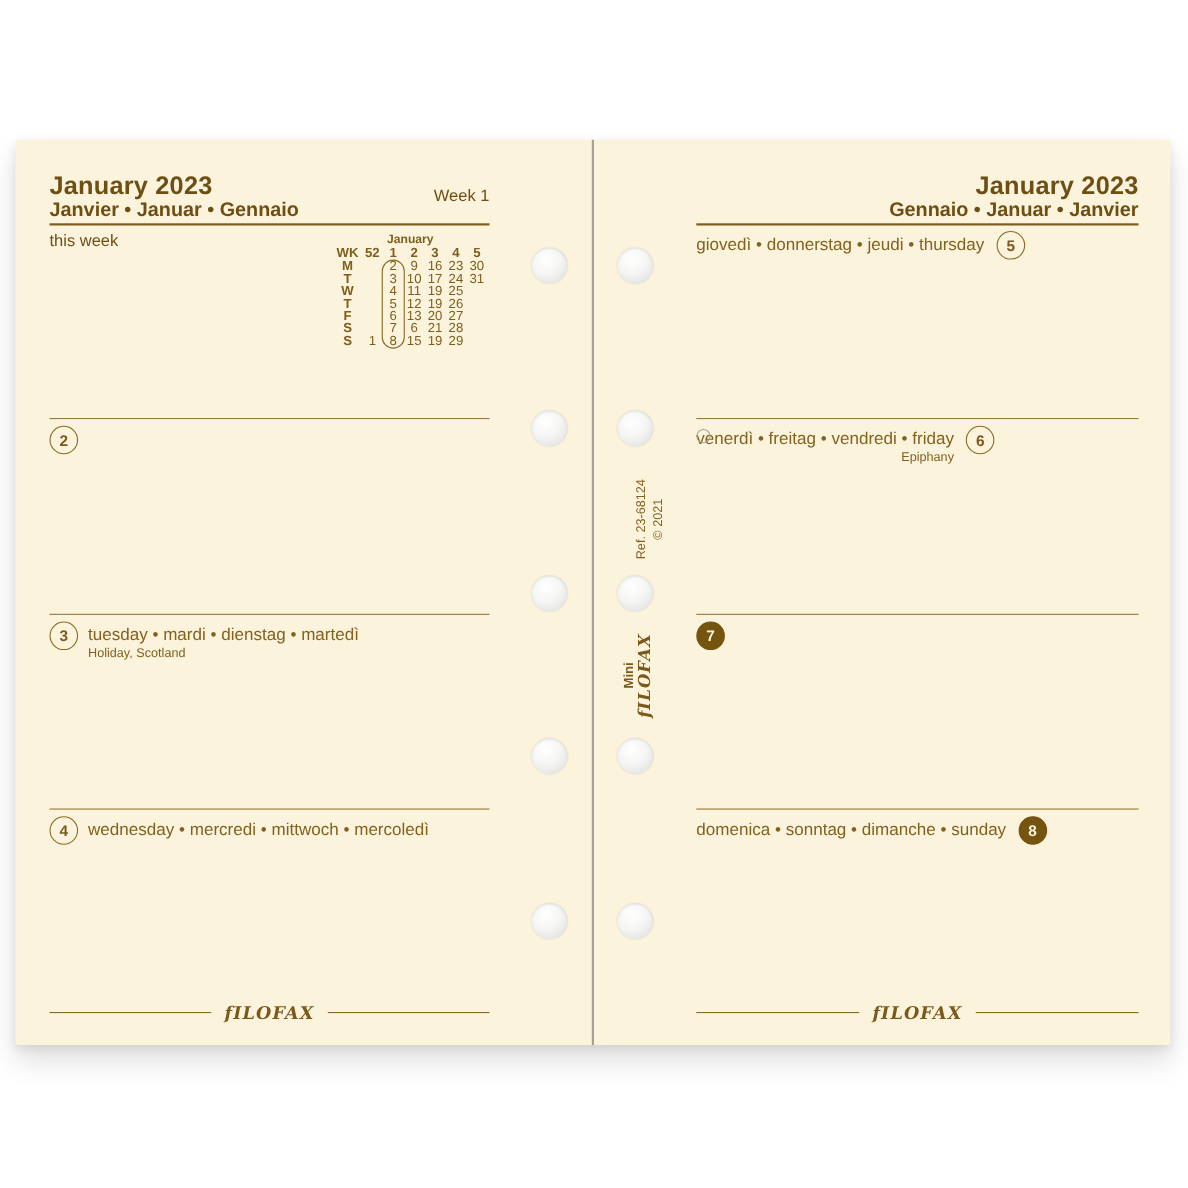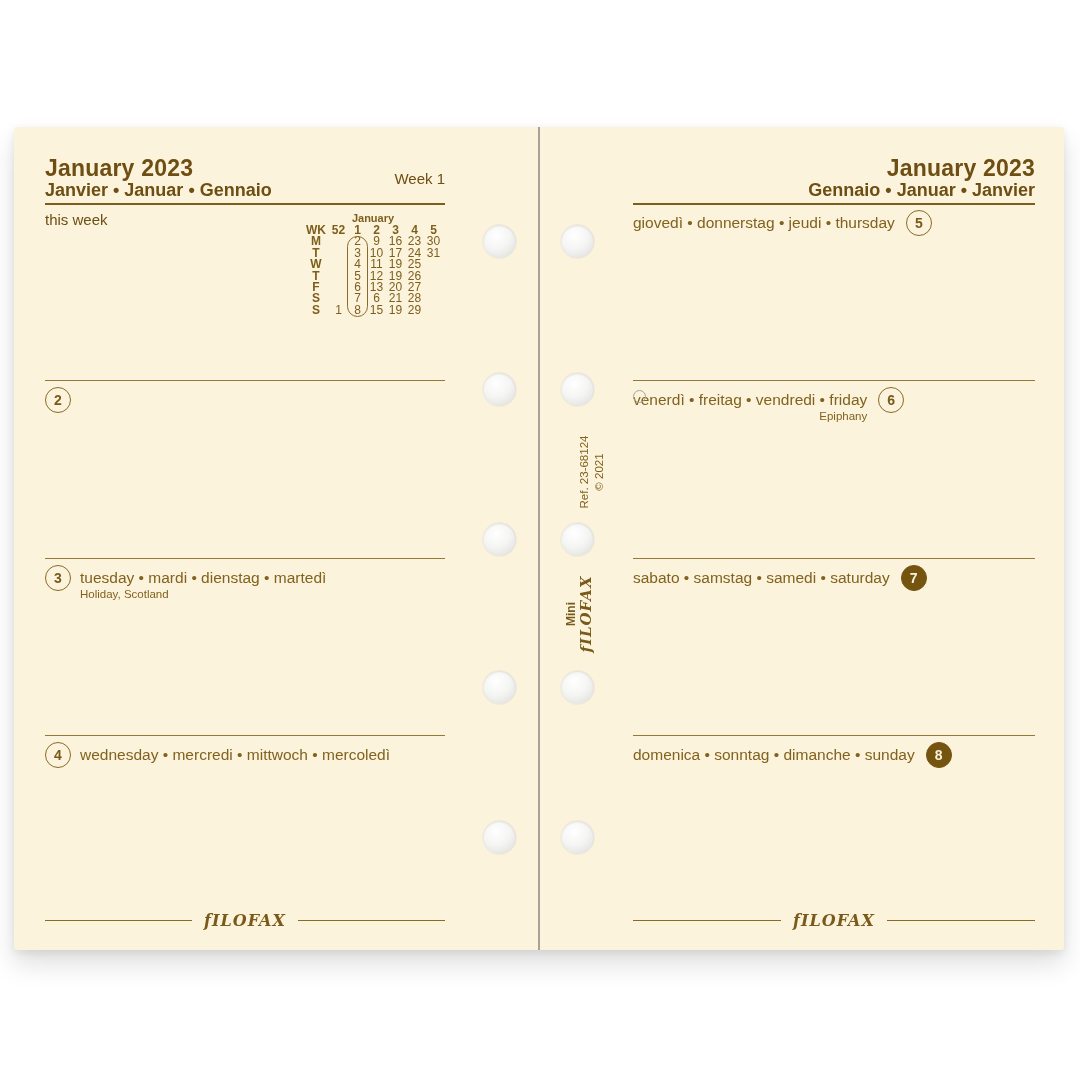--- a/index.html
+++ b/index.html
@@ -218,24 +218,20 @@
             <div class="note">Epiphany</div>
           </div>
           <div class="num-circle">6</div>
         </div>
       </div>
       <div class="guide-circle"></div>
 
       <div class="day-row" style="top:431px;">
         <div class="day-rule"></div>
         <div class="day-content">
-          <div class="texts">
-            <div class="names">sabato • samstag • samedi • saturday</div>
-            <div class="note"></div>
-          </div>
           <div class="num-circle filled">7</div>
         </div>
       </div>
 
       <div class="day-row" style="top:608px;">
         <div class="day-rule"></div>
         <div class="day-content">
           <div class="texts">
             <div class="names">domenica • sonntag • dimanche • sunday</div>
             <div class="note"></div>

